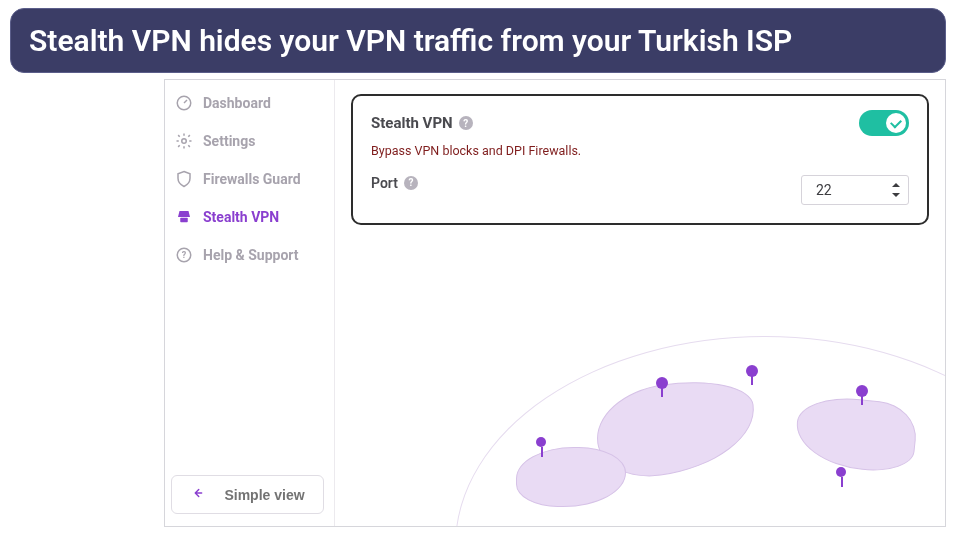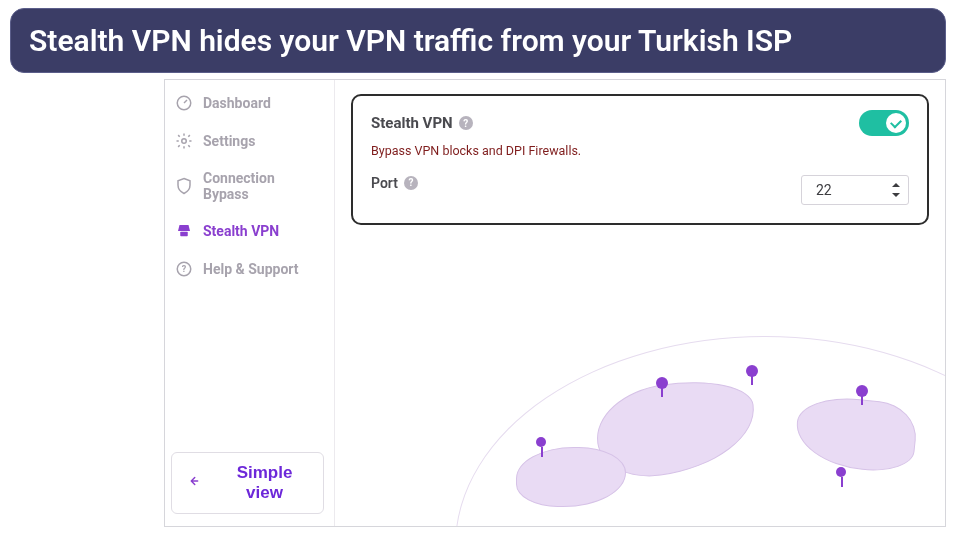--- a/index.html
+++ b/index.html
@@ -48,23 +48,23 @@
       color: #a7a3ad;
       cursor: pointer;
     }
     .nav-item.active { color: #8a3fcf; }
     .nav-item .icon { width: 18px; height: 18px; display: inline-flex; align-items: center; justify-content: center; }
     .nav-item .icon svg { width: 18px; height: 18px; }
     .simple-view-btn {
       border: 1px solid #e0dde4;
       border-radius: 6px;
       padding: 10px 14px;
-      font-size: 17px;
+      font-size: 14px;
       font-weight: 700;
-      color: #6d28d9;
+      color: #737373;
       display: flex;
       align-items: center;
       gap: 20px;
       cursor: pointer;
       background: #fff;
       width: 100%;
       justify-content: center;
     }
     .content {
       flex: 1;
@@ -241,21 +241,21 @@
         </span>
         <span>Settings</span>
       </div>
 
       <div class="nav-item">
         <span class="icon">
           <svg viewBox="0 0 24 24" fill="currentColor">
               <path d="M12 2 L20 5 V11 C20 16 16 20 12 22 C8 20 4 16 4 11 V5 Z" fill="none" stroke="currentColor" stroke-width="2"></path>
             </svg>
         </span>
-        <span>Connection Bypass</span>
+        <span>Firewalls Guard</span>
       </div>
 
       <div class="nav-item active">
         <span class="icon">
           <svg viewBox="0 0 24 24" fill="currentColor">
               <path d="M6 4 H18 L20 12 H4 Z"></path>
               <rect x="7" y="13" width="10" height="6" rx="1"></rect>
             </svg>
         </span>
         <span>Stealth VPN</span>

